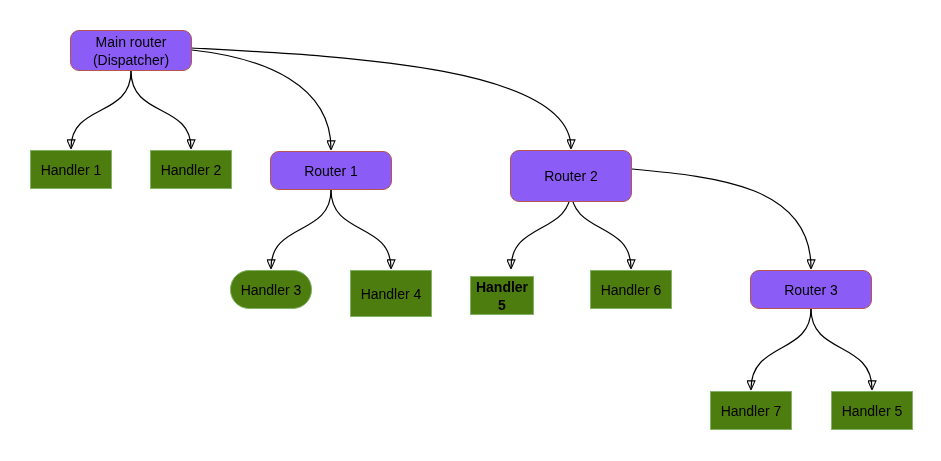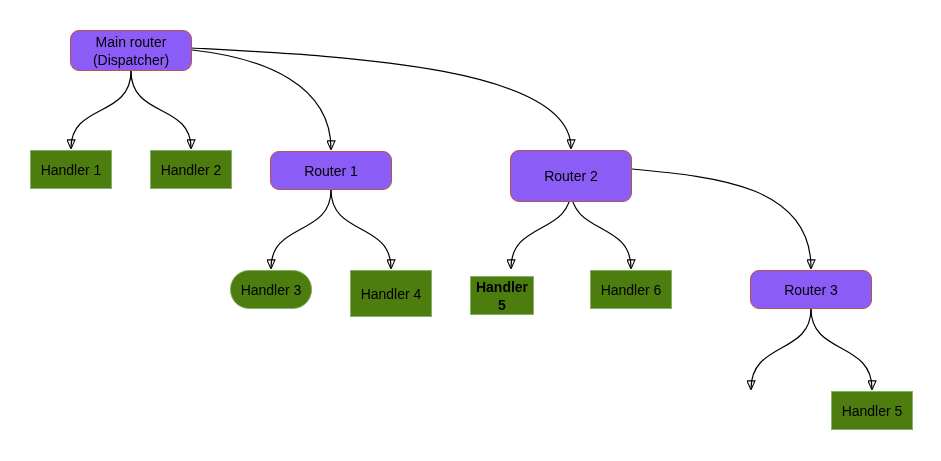--- a/index.html
+++ b/index.html
@@ -110,17 +110,20 @@
   </div>
   <div class="node handler" id="n-h5">
     <span class="label">Handler 5</span>
   </div>
   <div class="node handler" id="n-h6">
     <span class="label">Handler 6</span>
   </div>
   <div class="node router" id="n-r3">
     <span class="label">Router 3</span>
   </div>
+  <div class="node handler" id="n-h7">
+    <span class="label">Handler 7</span>
+  </div>
   <div class="node handler" id="n-h8">
     <span class="label">Handler 5</span>
   </div>
 
 </div>
 
 </body></html>

